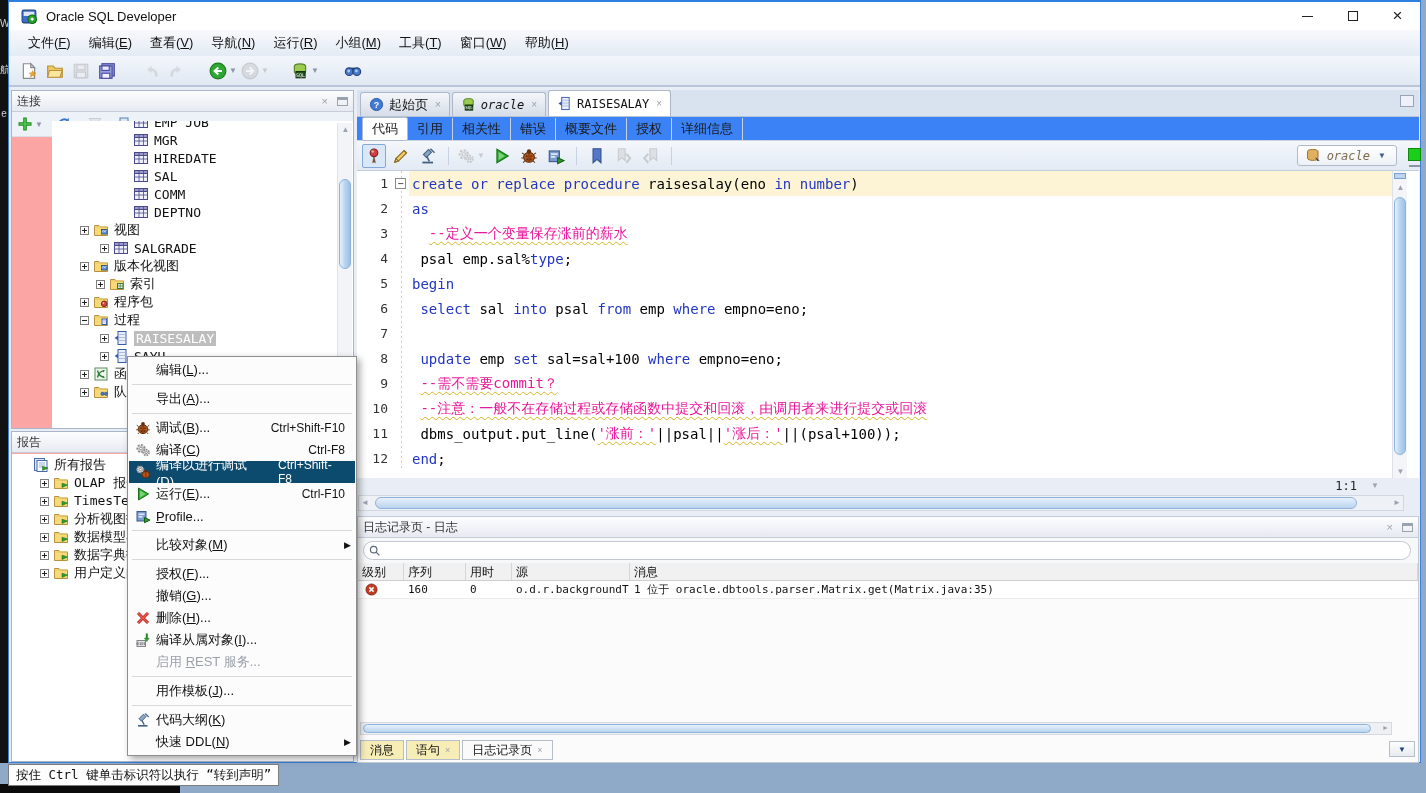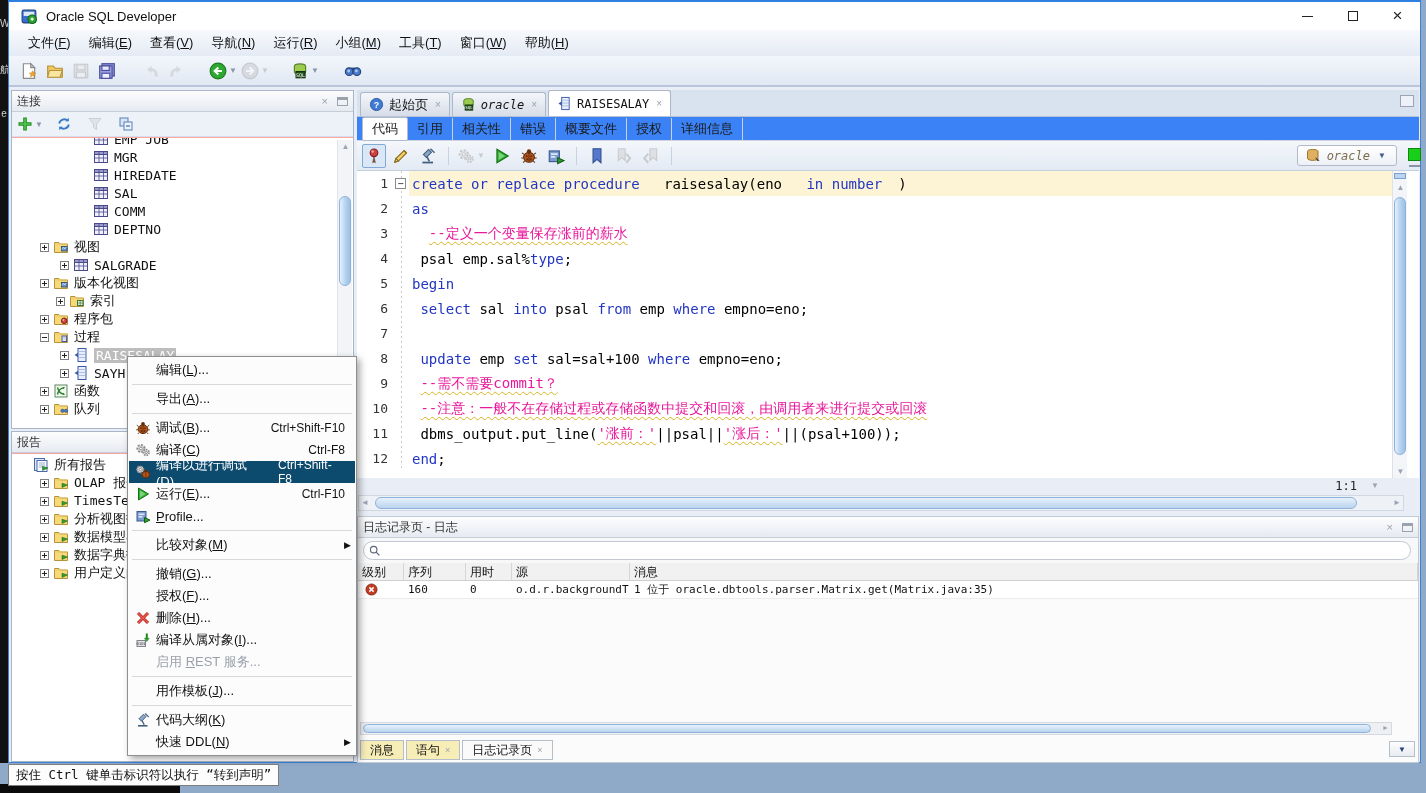--- a/index.html
+++ b/index.html
@@ -96,21 +96,21 @@
 
   .code { position:absolute; left:348px; top:169px; width:1035px; height:307px; background:#fff; overflow:hidden; }
   .cl { display:flex; height:25px; align-items:center; font-family:"DejaVu Sans Mono",monospace; font-size:14px; }
   .cl .ln { width:36px; flex:none; text-align:right; padding-right:5px; font-size:13px; color:#333; background:#fff; height:100%; display:flex; align-items:center; justify-content:flex-end; }
   .cl .fold { width:16px; flex:none; height:100%; position:relative; background-color:#fff;
               background-image:repeating-linear-gradient(180deg,#cccccc 0 2px,transparent 2px 5px);
               background-size:1px 100%; background-position:8px 0; background-repeat:no-repeat; }
   .foldbox { position:absolute; left:2px; top:7px; width:11px; height:11px; border:1px solid #8a8a8a; background:#fff;
              font:10px/9px "DejaVu Sans Mono",monospace; text-align:center; color:#333; }
   .cl .ct { flex:1; padding-left:3px; white-space:pre; height:100%; display:flex; align-items:center; }
-  .cl.cur .ct { background:#fcf4d4;gap:16px; }
+  .cl.cur .ct { background:#fcf4d4; }
   .kw  { color:#2236c4; }
   .pl  { color:#000; }
   .cm, .str { color:#e8189b; text-decoration:underline; text-decoration-style:wavy; text-decoration-color:#d8b420; text-decoration-thickness:1px; text-underline-offset:3px; }
 
   .evsb { position:absolute; left:1383px; top:169px; width:15px; height:307px; background:#f3f5f9; border-left:1px solid #dde2ea; }
   .evsb .split { position:absolute; left:1px; top:2px; width:12px; height:6px; background:#bcd4ee; border:1px solid #7aa2cf; }
   .evsb .arr { position:absolute; left:0; width:15px; text-align:center; font-size:8px; color:#9aa4b2; }
   .evsb .thumb { position:absolute; left:1px; top:26px; width:12px; height:258px; border:1px solid #8fb2dc; border-radius:7px;
                  background:linear-gradient(90deg,#e7f1fb,#b9d4ef,#9cc0e6); }
   .anncol { position:absolute; left:1398px; top:169px; width:12px; height:307px; background:#fff; }
@@ -354,21 +354,21 @@
           <span class="tbtn">
             <span class="icon">
               <svg viewBox="0 0 16 16">
                 <rect x="2" y="2" width="8" height="8" fill="#dbe6f4" stroke="#5580b8"></rect>
                 <rect x="6" y="6" width="8" height="8" fill="#eef4fb" stroke="#5580b8"></rect>
                 <path d="M8 10h4" stroke="#5580b8" stroke-width="1.4"></path>
               </svg>
             </span>
           </span>
         </div>
-      <div class="treewrap" style="top:47px;">
+      <div class="treewrap" style="top:30px;margin-left:40px;">
         <div id="conn-tree" style="margin-top:-8px;">
             <div class="trow" style="padding-left:68px">
               <span class="expspace"></span>
               <span class="icon">
                 <svg viewBox="0 0 16 16">
                   <rect x="1.5" y="2.5" width="13" height="11" fill="#f0f0fa" stroke="#4a4a8a"></rect>
                   <rect x="1.5" y="2.5" width="13" height="3" fill="#9a9ac8" stroke="#4a4a8a"></rect>
                   <path d="M6 2.5v11M10.5 2.5v11M1.5 9h13" stroke="#4a4a8a" stroke-width=".8"></path>
                 </svg>
               </span>
@@ -1013,25 +1013,25 @@
         </div>
         <div class="msep"></div>
         <div class="mi">
           <span class="mic"></span>
           <span class="mlbl">比较对象(<u>M</u>)</span>
           <span class="sub">▶</span>
         </div>
         <div class="msep"></div>
         <div class="mi">
           <span class="mic"></span>
+          <span class="mlbl">授权(<u>F</u>)...</span>
+        </div>
+        <div class="mi">
+          <span class="mic"></span>
           <span class="mlbl">撤销(<u>G</u>)...</span>
-        </div>
-        <div class="mi">
-          <span class="mic"></span>
-          <span class="mlbl">授权(<u>F</u>)...</span>
         </div>
         <div class="mi">
           <span class="mic">
             <svg viewBox="0 0 16 16">
               <path d="M3 3l10 10M13 3 3 13" stroke="#c02020" stroke-width="3"></path>
               <path d="M3 3l10 10M13 3 3 13" stroke="#e86050" stroke-width="1.2"></path>
             </svg>
           </span>
           <span class="mlbl">删除(<u>H</u>)...</span>
         </div>

